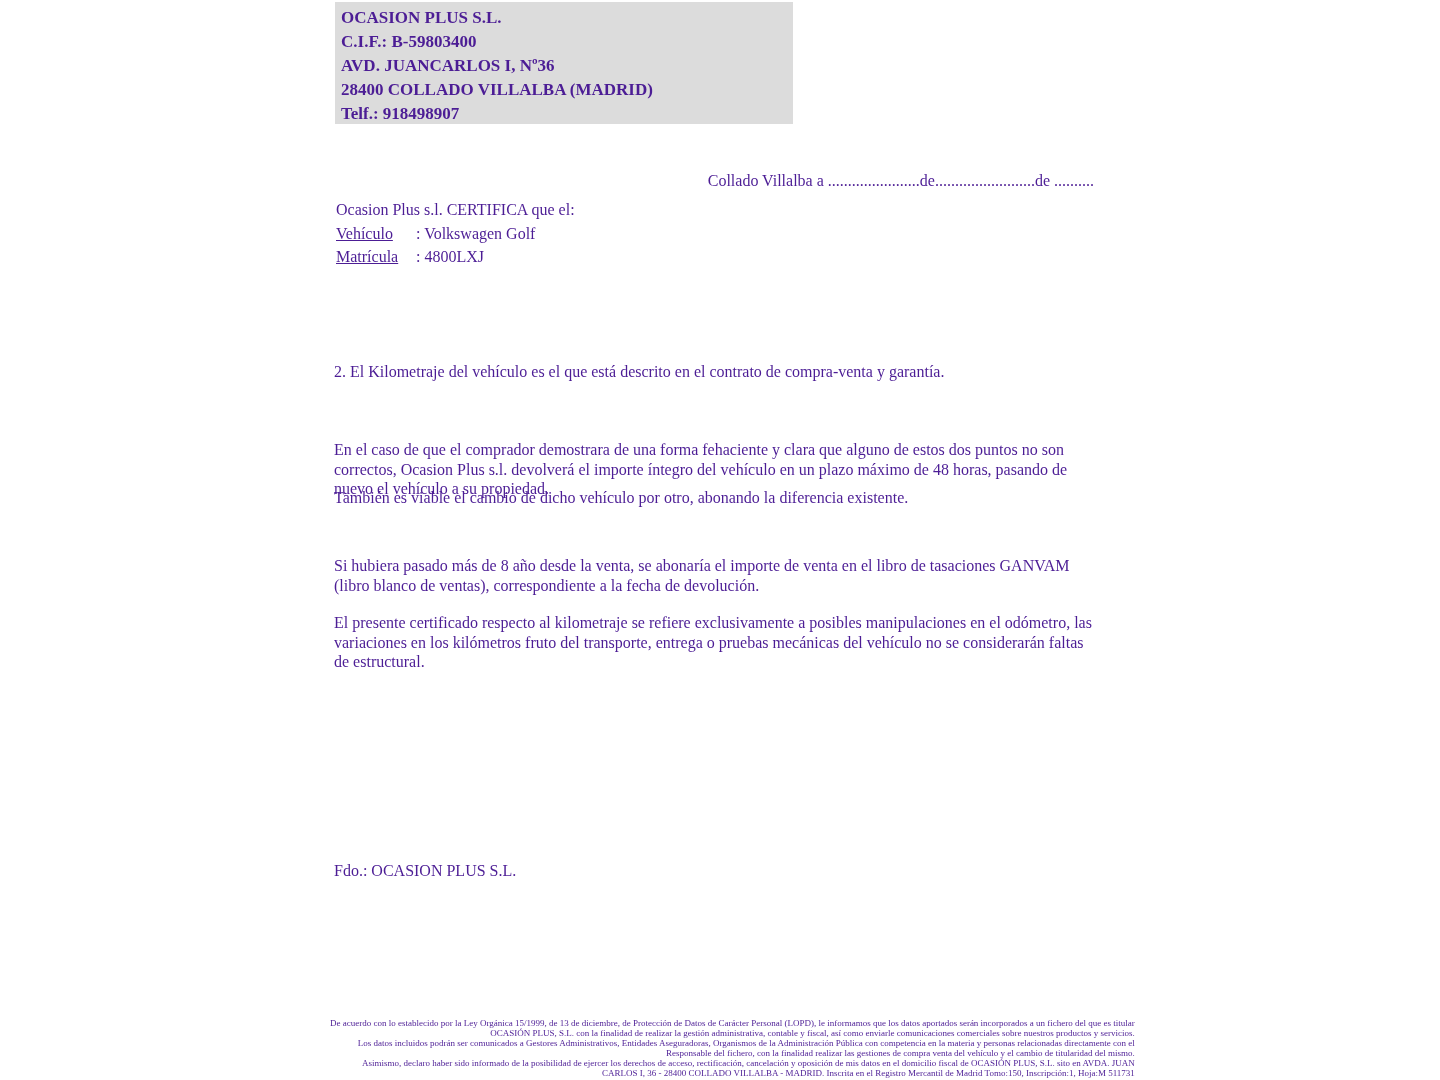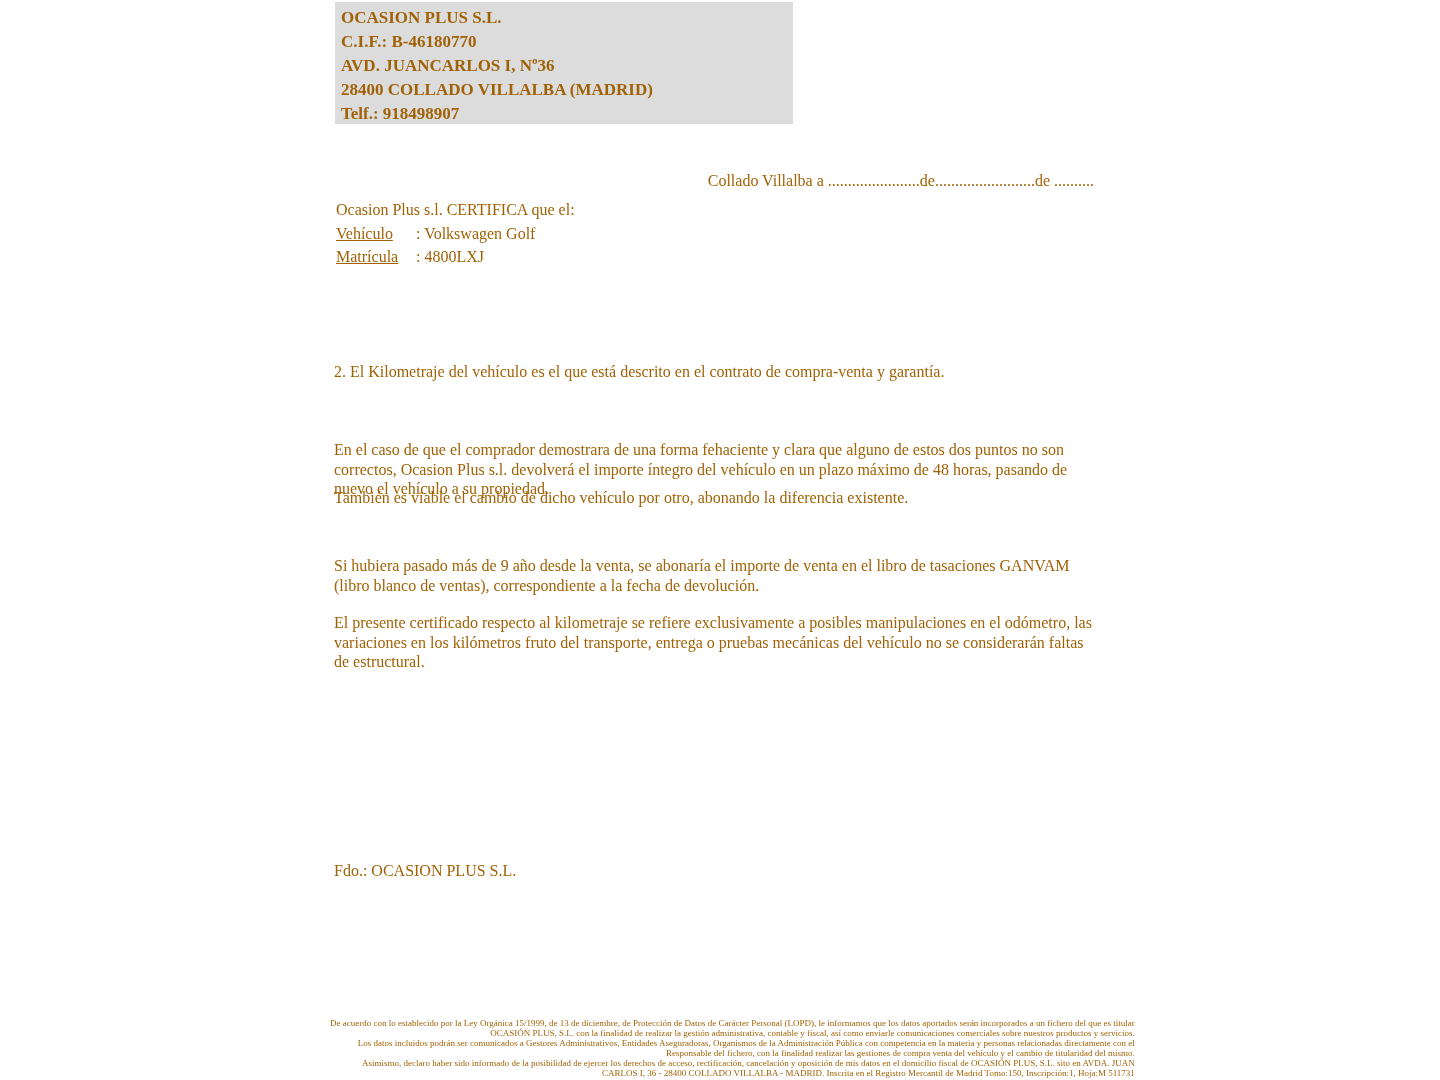--- a/index.html
+++ b/index.html
@@ -6,21 +6,21 @@
     margin: 0;
     padding: 0;
     background: #ffffff;
   }
   .page {
     position: relative;
     width: 1440px;
     height: 1080px;
     background: #ffffff;
     font-family: "Liberation Serif", serif;
-    color: #a16207;
+    color: #4c1d95;
     overflow: hidden;
   }
   .company-box {
     position: absolute;
     left: 335px;
     top: 2px;
     width: 458px;
     height: 122px;
     background: #dcdcdc;
     box-sizing: border-box;
@@ -89,21 +89,21 @@
     white-space: nowrap;
   }
 </style>
 </head>
 <body>
 
 <div class="page">
 
   <div class="company-box">
     <div class="company-line">OCASION PLUS S.L.</div>
-    <div class="company-line">C.I.F.: B-46180770</div>
+    <div class="company-line">C.I.F.: B-59803400</div>
     <div class="company-line">AVD. JUANCARLOS I, Nº36</div>
     <div class="company-line">28400 COLLADO VILLALBA (MADRID)</div>
     <div class="company-line">Telf.: 918498907</div>
   </div>
 
   <div class="date-line">Collado Villalba a .......................de.........................de ..........</div>
 
   <div class="cert-block">
     <div>Ocasion Plus s.l. CERTIFICA que el:</div>
     <div>
@@ -111,21 +111,21 @@
     </div>
     <div>
       <span class="cert-field-label">Matrícula</span><span class="cert-field-value">: 4800LXJ</span>
     </div>
   </div>
 
   <div class="body-par point-2">2. El Kilometraje del vehículo es el que está descrito en el contrato de compra-venta y garantía.</div>
 
   <div class="body-par par-1">En el caso de que el comprador demostrara de una forma fehaciente y clara que alguno de estos dos puntos no son correctos, Ocasion Plus s.l. devolverá el importe íntegro del vehículo en un plazo máximo de 48 horas, pasando de nuevo el vehículo a su propiedad.</div>
   <div class="body-par par-2">También es viable el cambio de dicho vehículo por otro, abonando la diferencia existente.</div>
-  <div class="body-par par-3">Si hubiera pasado más de 9 año desde la venta, se abonaría el importe de venta en el libro de tasaciones GANVAM (libro blanco de ventas), correspondiente a la fecha de devolución.</div>
+  <div class="body-par par-3">Si hubiera pasado más de 8 año desde la venta, se abonaría el importe de venta en el libro de tasaciones GANVAM (libro blanco de ventas), correspondiente a la fecha de devolución.</div>
   <div class="body-par par-4">El presente certificado respecto al kilometraje se refiere exclusivamente a posibles manipulaciones en el odómetro, las variaciones en los kilómetros fruto del transporte, entrega o pruebas mecánicas del vehículo no se considerarán faltas de estructural.</div>
 
   <div class="signature">Fdo.: OCASION PLUS S.L.</div>
 
   <div class="legal-footer">
     <div class="legal-line">De acuerdo con lo establecido por la Ley Orgánica 15/1999, de 13 de diciembre, de Protección de Datos de Carácter Personal (LOPD), le informamos que los datos aportados serán incorporados a un fichero del que es titular</div>
     <div class="legal-line">OCASIÓN PLUS, S.L. con la finalidad de realizar la gestión administrativa, contable y fiscal, así como enviarle comunicaciones comerciales sobre nuestros productos y servicios.</div>
     <div class="legal-line">Los datos incluidos podrán ser comunicados a Gestores Administrativos, Entidades Aseguradoras, Organismos de la Administración Pública con competencia en la materia y personas relacionadas directamente con el</div>
     <div class="legal-line">Responsable del fichero, con la finalidad realizar las gestiones de compra venta del vehículo y el cambio de titularidad del mismo.</div>
     <div class="legal-line">Asimismo, declaro haber sido informado de la posibilidad de ejercer los derechos de acceso, rectificación, cancelación y oposición de mis datos en el domicilio fiscal de OCASIÓN PLUS, S.L. sito en AVDA. JUAN</div>

